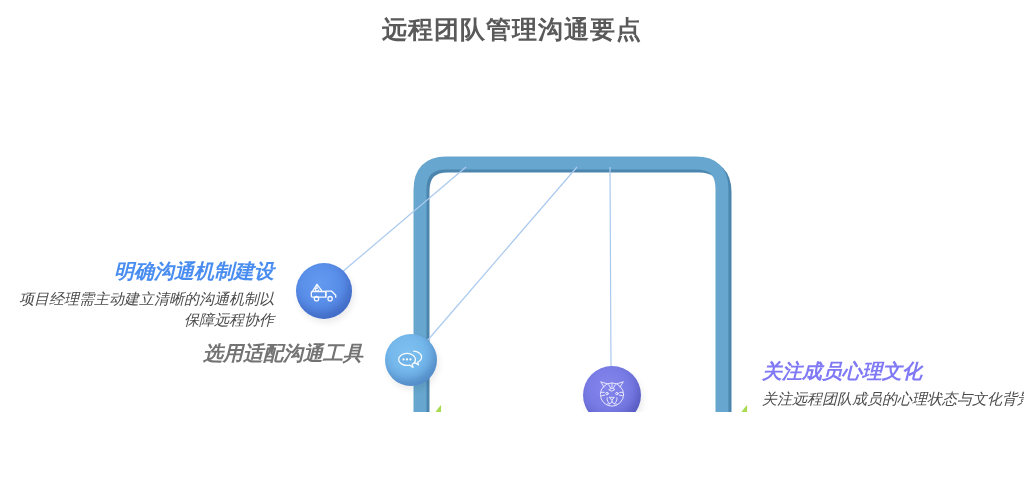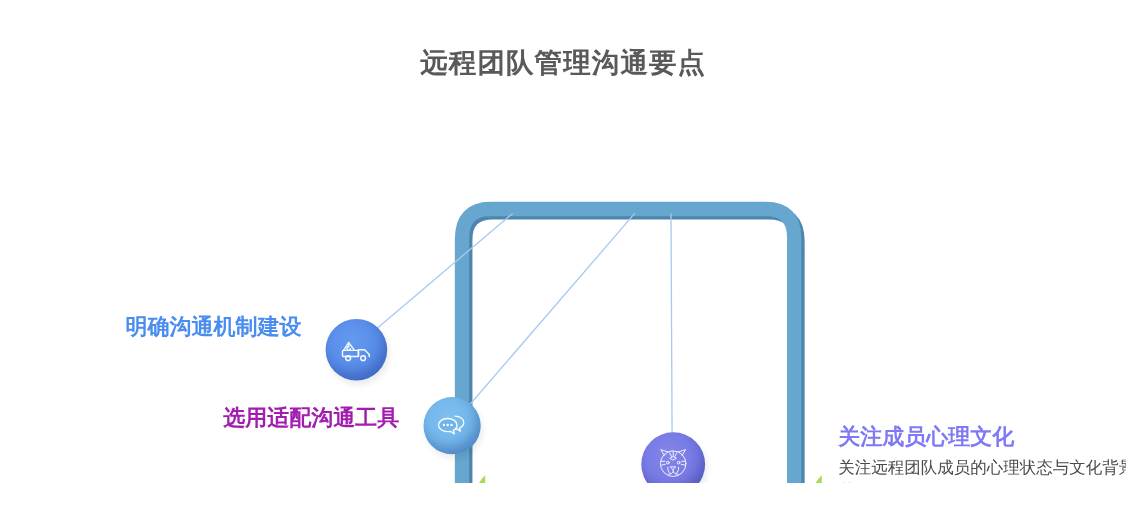--- a/index.html
+++ b/index.html
@@ -3,36 +3,35 @@
 <meta charset="utf-8">
 <style>
   html,body{margin:0;padding:0;background:#ffffff;}
   .canvas{
     position:relative;
     width:1024px;height:412px;
     background:#ffffff;
     border-radius:16px;
     overflow:hidden;
     font-family:"Liberation Sans","DejaVu Sans",sans-serif;
-    margin-top:27px;
   }
   .page-title{
     position:absolute;top:13px;left:0;width:1024px;
     text-align:center;
     font-size:25px;font-weight:700;color:#595959;
     letter-spacing:1px;
   }
   .scene{position:absolute;left:0;top:0;}
-  .note{position:absolute;}
+  .note{position:absolute;font-style:italic;}
   .note .t{font-size:20px;font-weight:700;line-height:26px;margin-bottom:4px;}
   .note .d{font-size:15px;line-height:21px;color:#4a4a4a;}
   .note-1{left:11px;top:258px;width:263px;text-align:right;}
   .note-1 .t{color:#4a8df0;}
   .note-2{left:100px;top:340px;width:263px;text-align:right;}
-  .note-2 .t{color:#a21caf;}
+  .note-2 .t{color:#737373;}
   .note-3{left:762px;top:358px;width:272px;text-align:left;}
   .note-3 .t{color:#8079f5;}
   .ball{
     position:absolute;border-radius:50%;
     display:flex;align-items:center;justify-content:center;
     box-shadow:inset -4px -7px 9px rgba(20,30,110,0.22), 2px 4px 6px rgba(0,0,0,0.08);
   }
   .ball-1{left:296px;top:263px;width:56px;height:56px;
     background:radial-gradient(circle at 42% 36%, #639bf0 0%, #568ae6 55%, #4a79d8 100%);}
   .ball-2{left:385px;top:334px;width:52px;height:52px;
@@ -70,20 +69,21 @@
     <g fill="#a8da52" transform="translate(306,0)">
       <path d="M374 446 C395 436.5 448 435.5 466 443 C460 453 430 457 408 456 C392 455 378 451 374 446 Z"></path>
       <path d="M428 443 C429 428 431 415 441 405 C442 418 437 432 434 443 Z"></path>
       <path d="M434 441 C442 430 454 425 463 426 C457 436 446 442 437 444 Z"></path>
       <path d="M424 442 C424 432 421 425 415 420 C414 430 418 438 421 443 Z"></path>
     </g>
   </svg>
 
   <div class="note note-1">
     <div class="t">明确沟通机制建设</div>
+    <div class="d">项目经理需主动建立清晰的沟通机制以保障远程协作</div>
   </div>
 
   <div class="note note-2">
     <div class="t">选用适配沟通工具</div>
   </div>
 
   <div class="note note-3">
     <div class="t">关注成员心理文化</div>
     <div class="d">关注远程团队成员的心理状态与文化背景差异</div>
   </div>

